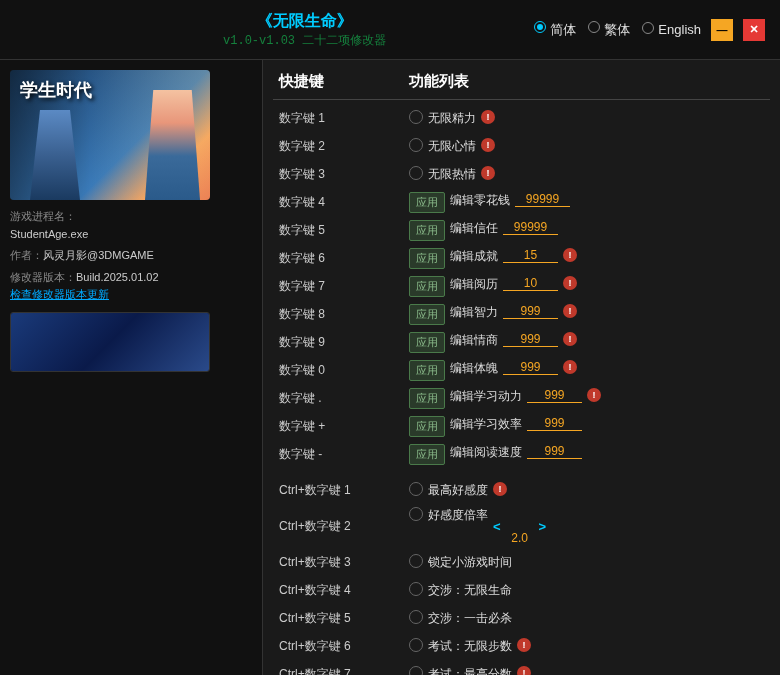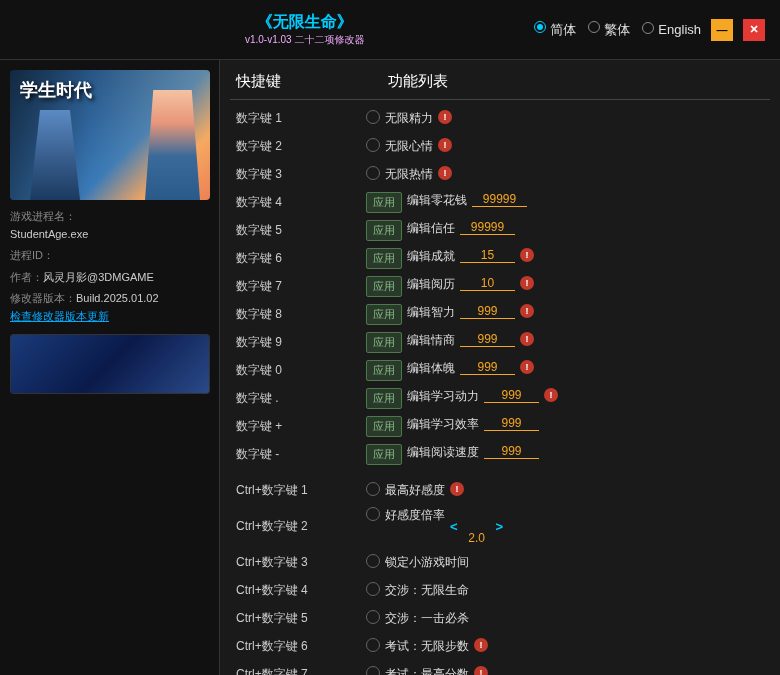--- a/index.html
+++ b/index.html
@@ -26,22 +26,23 @@
     .title-center {
       text-align: center;
       flex: 1;
     }
     .title-main {
       color: #00ccff;
       font-size: 16px;
       font-weight: bold;
     }
     .title-sub {
-      color: #f0abfc;
-      font-size: 10px;
+      color: #15803d;
+      font-size: 12px;
+      font-family: Liberation Mono, monospace;
     }
     .title-controls {
       display: flex;
       align-items: center;
       gap: 10px;
     }
     .radio-group {
       display: flex;
       align-items: center;
       gap: 12px;
@@ -86,21 +87,21 @@
     .win-btn-close { background: #e53935; color: #fff; }
 
     
     .main-layout {
       display: flex;
       height: calc(675px - 60px);
     }
 
     
     .sidebar {
-      width: 220px;
+      width: 263px;
       background: #111;
       padding: 10px;
       border-right: 1px solid #333;
       display: flex;
       flex-direction: column;
       gap: 8px;
     }
     .game-image {
       width: 200px;
       height: 130px;
@@ -178,25 +179,24 @@
     .content::-webkit-scrollbar { width: 4px; }
     .content::-webkit-scrollbar-track { background: #1a1a1a; }
     .content::-webkit-scrollbar-thumb { background: #444; border-radius: 2px; }
 
     
     .table-header {
       display: grid;
       grid-template-columns: 130px 1fr;
       padding: 4px 6px 8px;
       font-size: 15px;
-      font-weight: normal;
+      font-weight: bold;
       color: #fff;
       border-bottom: 1px solid #444;
       margin-bottom: 4px;
-      gap: 22px;
     }
 
     
     .feature-row {
       display: grid;
       grid-template-columns: 130px 1fr;
       align-items: center;
       padding: 3px 6px;
       min-height: 28px;
     }
@@ -329,21 +329,20 @@
     <div class="game-image">
       <div class="game-image-overlay"></div>
       <div class="game-title-overlay">学生时代</div>
       <div class="char1"></div>
       <div class="char2"></div>
     </div>
 
     <div class="sidebar-info">
       <div><span class="label">游戏进程名：</span></div>
       <div><span class="value">StudentAge.exe</span></div>
-      <div style="margin-top:4px"><span class="label">进程ID：</span></div>
       <div style="margin-top:4px"><span class="label">作者：</span><span class="value">风灵月影@3DMGAME</span></div>
       <div style="margin-top:4px"><span class="label">修改器版本：</span><span class="value">Build.2025.01.02</span></div>
       <div><a>检查修改器版本更新</a></div>
     </div>
 
     <div class="sidebar-banner">
       <div class="sidebar-banner-img"></div>
     </div>
   </div>
 

